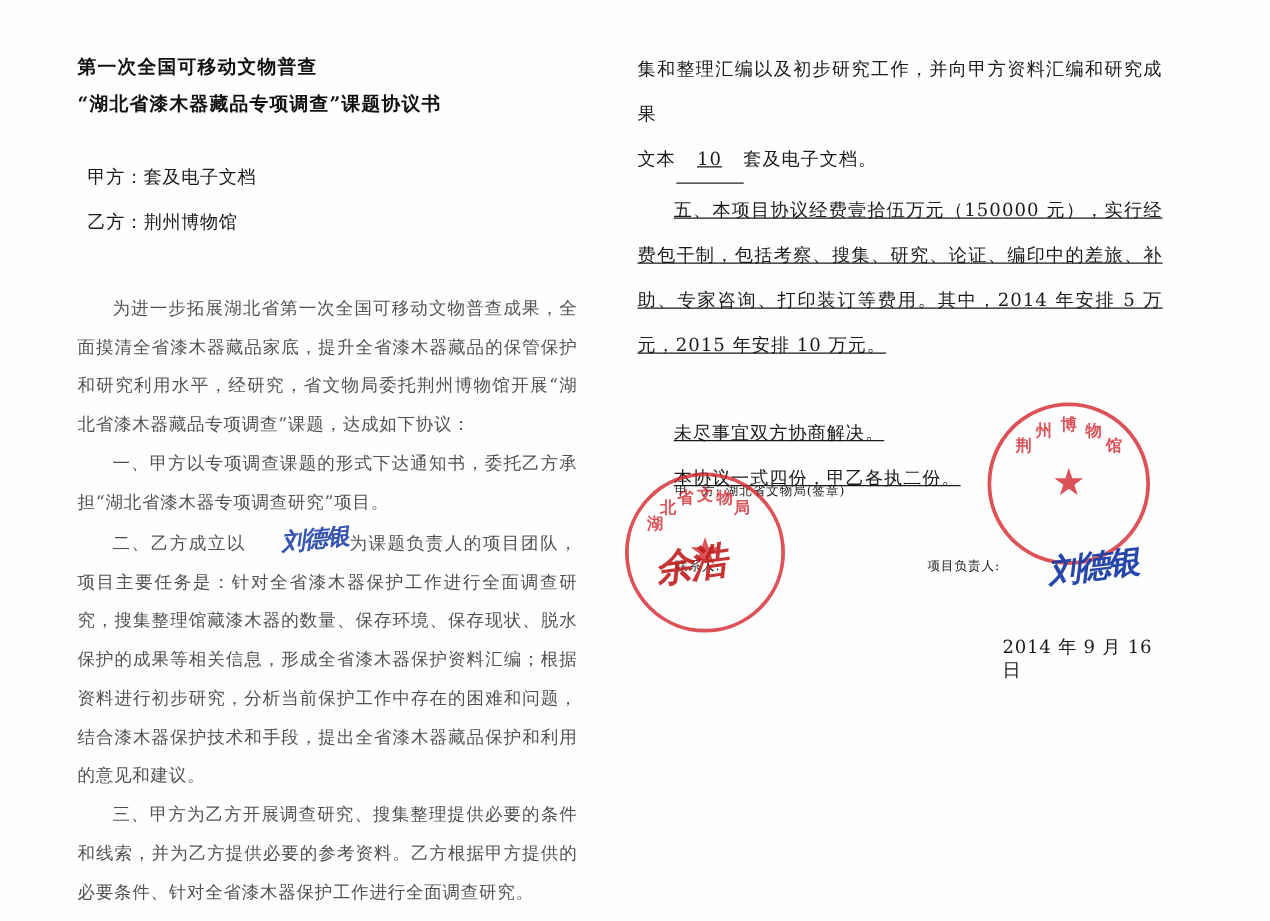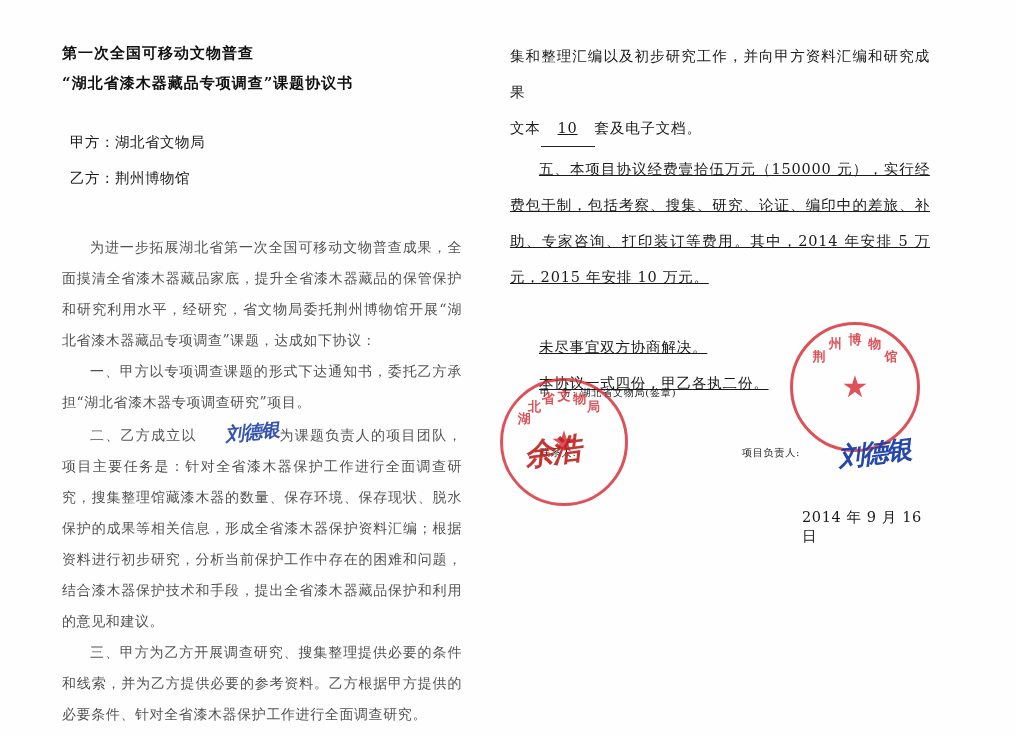--- a/index.html
+++ b/index.html
@@ -218,21 +218,21 @@
 
   <div class="col-left">
 
     <div class="doc-title">
       <div>第一次全国可移动文物普查</div>
       <div class="line2">“湖北省漆木器藏品专项调查”课题协议书</div>
     </div>
 
     <div style="height:26px"></div>
 
-    <div class="party">甲方：湖北省文物局</div>
+    <div class="party">甲方：套及电子文档</div>
     <div class="party">乙方：荆州博物馆</div>
 
     <div style="height:18px"></div>
 
     <p class="para faded first-block">为进一步拓展湖北省第一次全国可移动文物普查成果，全面摸清全省漆木器藏品家底，提升全省漆木器藏品的保管保护和研究利用水平，经研究，省文物局委托荆州博物馆开展“湖北省漆木器藏品专项调查”课题，达成如下协议：</p>
 
     <p class="para faded">一、甲方以专项调查课题的形式下达通知书，委托乙方承担“湖北省漆木器专项调查研究”项目。</p>
 
     <p class="para faded">
       <span>二、乙方成立以</span><span class="hand hand-blue-big">刘德银</span><span>为课题负责人的项目团队，项目主要任务是：针对全省漆木器保护工作进行全面调查研究，搜集整理馆藏漆木器的数量、保存环境、保存现状、脱水保护的成果等相关信息，形成全省漆木器保护资料汇编；根据资料进行初步研究，分析当前保护工作中存在的困难和问题，结合漆木器保护技术和手段，提出全省漆木器藏品保护和利用的意见和建议。</span>

